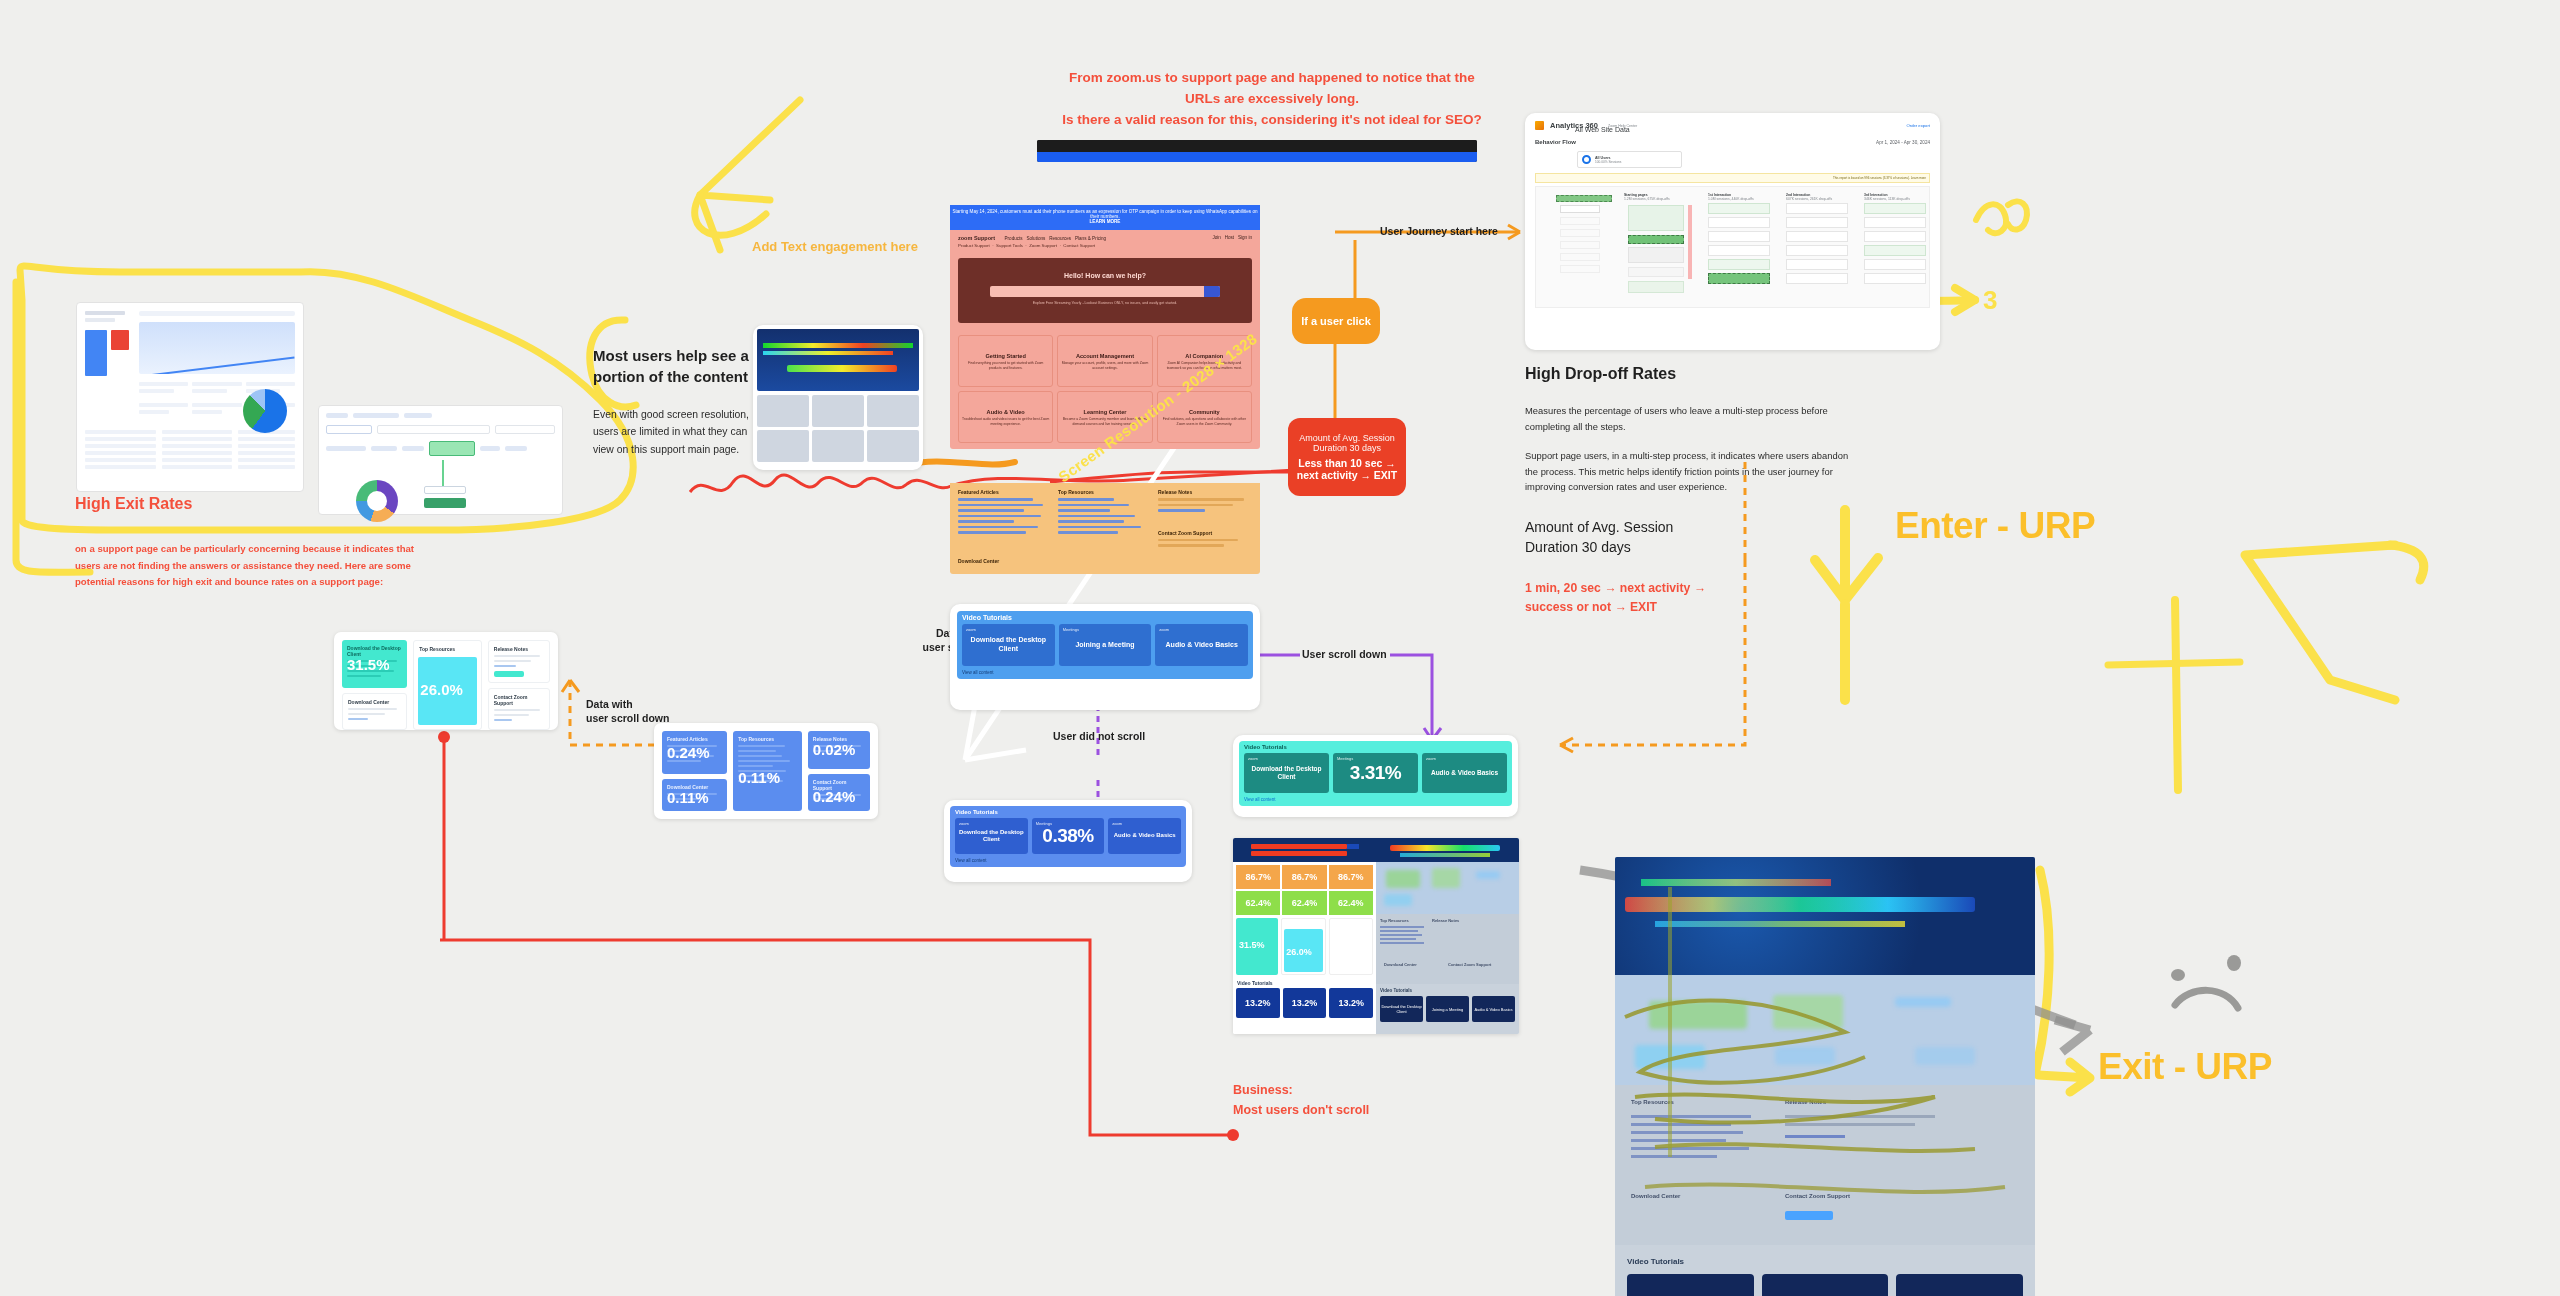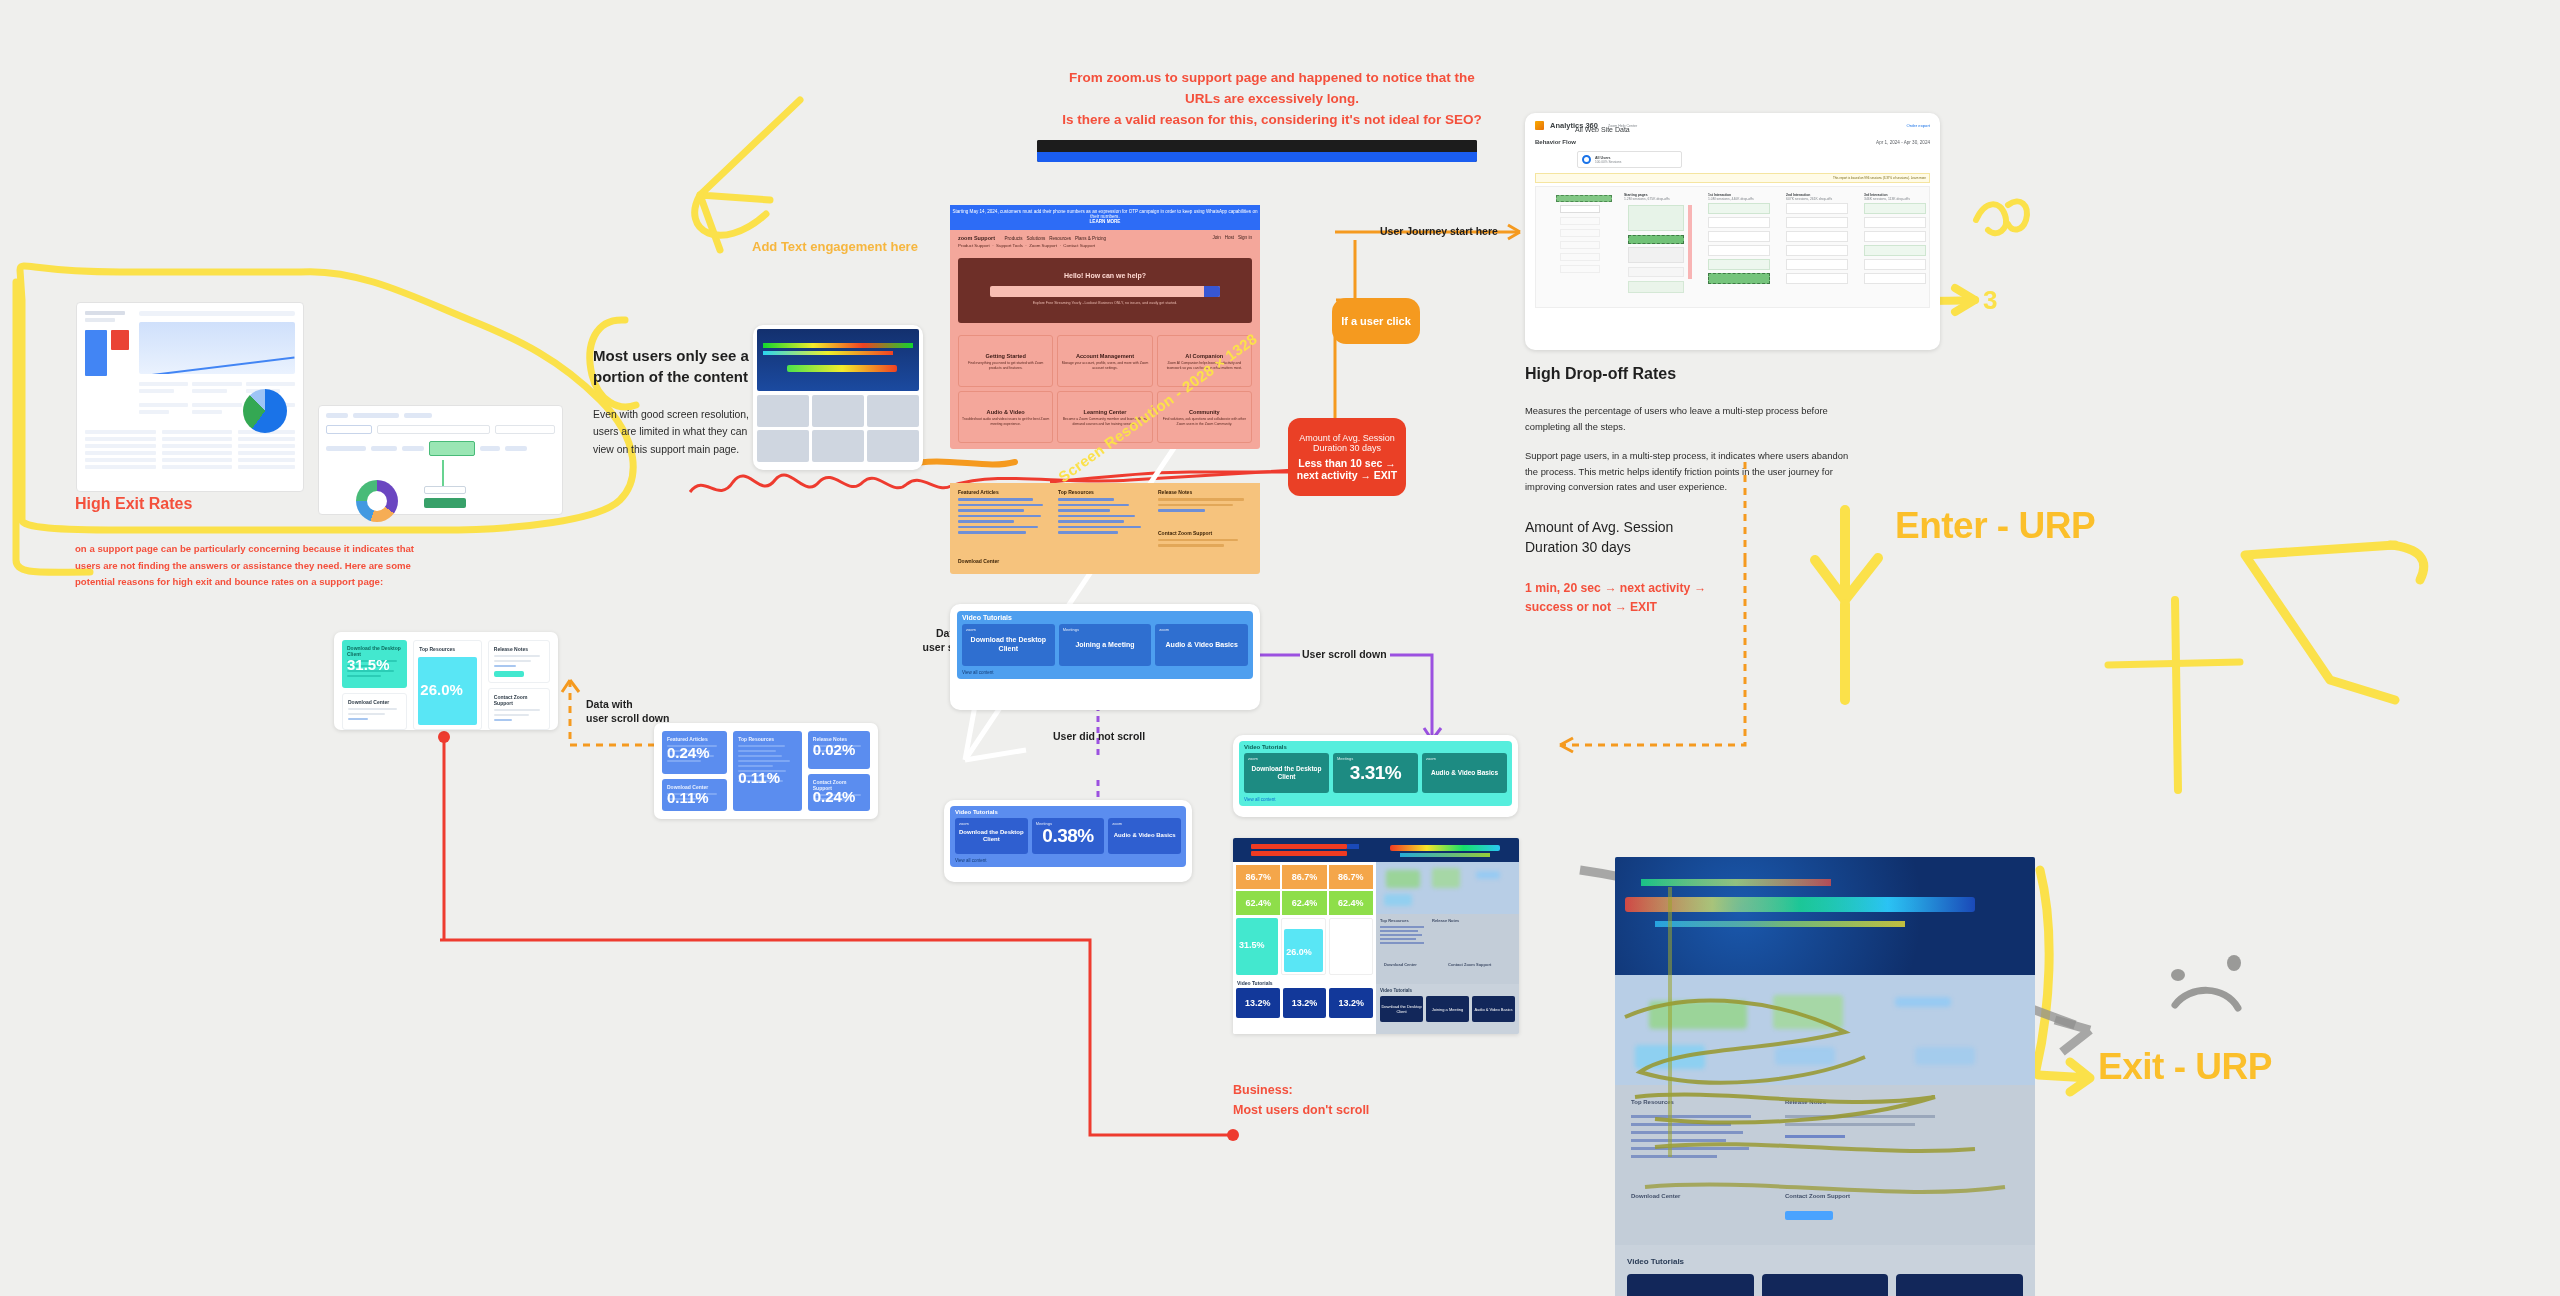--- a/index.html
+++ b/index.html
@@ -42,21 +42,21 @@
   .tile i{ display:block; font-size:3.4px; color:#5c2a22; font-style:normal; line-height:1.5; margin-top:2px; padding:0 3px;}
   .orange-lower{ background:#f6c37d; padding:6px 8px 10px; }
   .ol-cols{ display:grid; grid-template-columns:repeat(3,1fr); gap:6px;}
   .ol-cols h5{ font-size:5px; color:#3b2206; }
   .ol-cols .ln{ height:2.5px; background:#e2a758; margin:3px 0; border-radius:1px;}
   .ol-cols .lnb{ height:2.5px; background:#6f8fd6; margin:3px 0; border-radius:1px;}
 
   
   .pill-orange{ background:#f59a1f; color:#fff; border-radius:14px;
                 font-size:11px; font-weight:600; text-align:center;
-                display:flex; align-items:center; justify-content:center;margin-left:40px; }
+                display:flex; align-items:center; justify-content:center; }
   .pill-red{ background:#ea4026; color:#fff; border-radius:12px;
              font-size:10.5px; font-weight:700; text-align:center;
              display:flex; flex-direction:column; align-items:center; justify-content:center; padding:6px;}
   .pill-red .sub{ font-weight:400; font-size:9px; opacity:.95; margin-bottom:4px;}
 
   
   .mini { border-radius:4px; overflow:hidden; }
   .mini .mh { color:#fff; font-size:7px; padding:3px 5px; font-weight:600;}
   .mini .cards{ display:flex; gap:4px; padding:0 5px 4px;}
   .mini .c{ flex:1; border-radius:3px; height:42px; color:#fff;
@@ -276,21 +276,21 @@
   </div>
 </div>
 
 <div class="abs" style="left:75px; top:495px; width:400px;">
   <div class="h-red" style="font-size:16px;">High Exit Rates</div>
   <div class="h-red" style="font-size:9.6px; font-weight:700; line-height:1.72; margin-top:28px; width:350px;">on a support page can be particularly concerning because it indicates that users are not finding the answers or assistance they need. Here are some potential reasons for high exit and bounce rates on a support page:</div>
 </div>
 
 <div class="abs" style="left:593px; top:345px; width:170px;">
   <div class="h-dark" style="font-size:15px; line-height:1.42;">
-    <div>Most users only see a</div>
+    <div>Most users help see a</div>
     <div>portion of the content</div>
   </div>
   <div class="body-dark" style="font-size:10.4px; line-height:1.72; margin-top:18px;">Even with good screen resolution, users are limited in what they can view on this support main page.</div>
 </div>
 
 <div class="abs card" style="left:753px; top:325px; width:170px; height:145px; padding:4px;">
   <div style="height:62px;background:linear-gradient(180deg,#13306e,#1b4aa0);position:relative;border-radius:2px;overflow:hidden;">
     <div style="position:absolute;left:6px;top:14px;width:150px;height:5px;background:linear-gradient(90deg,#12d62e,#f3ec2b,#ef4123,#12d62e);"></div>
     <div style="position:absolute;left:6px;top:22px;width:130px;height:4px;background:linear-gradient(90deg,#2bd5ef,#eef02b,#ef4123);"></div>
     <div style="position:absolute;left:30px;top:36px;width:110px;height:7px;background:linear-gradient(90deg,#4be24b,#f3ec2b,#ef4123);border-radius:2px;"></div>

